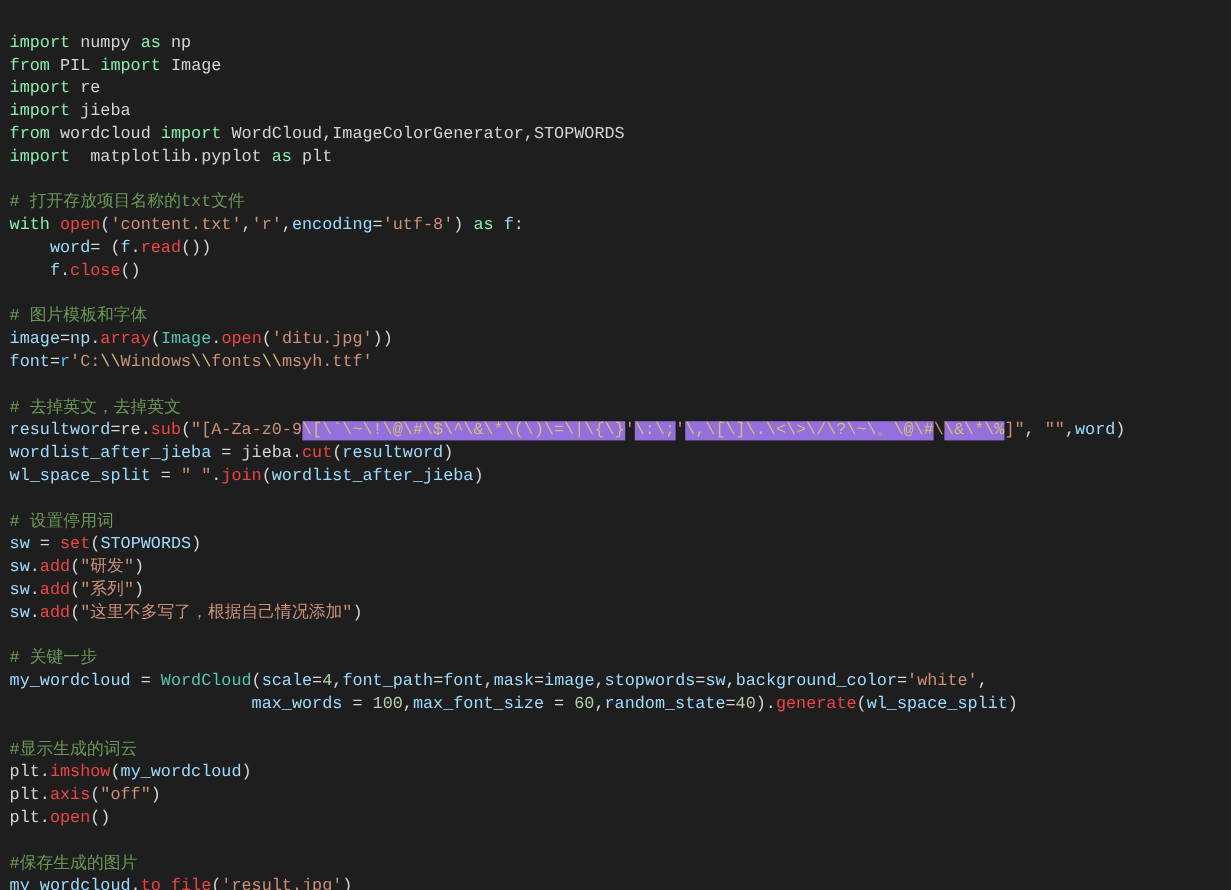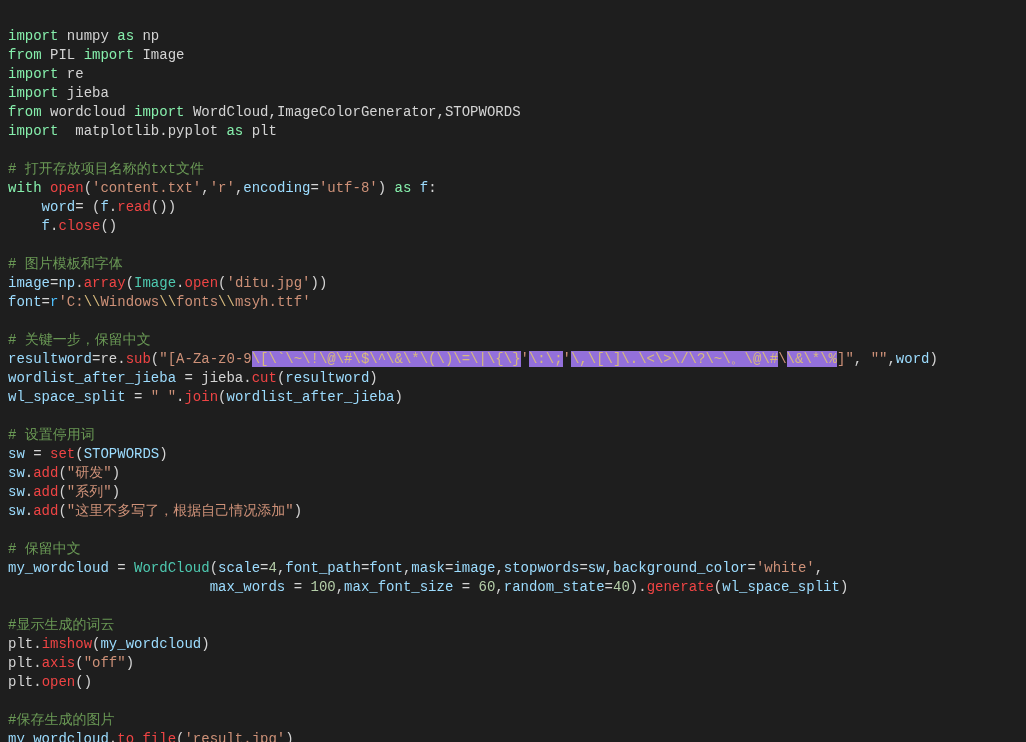--- a/index.html
+++ b/index.html
@@ -38,32 +38,32 @@
 
 <span class="cmt"># 打开存放项目名称的txt文件</span>
 <span><span class="kw">with</span> <span class="fn">open</span>(<span class="str">'content.txt'</span>,<span class="str">'r'</span>,<span class="param">encoding</span>=<span class="str">'utf-8'</span>) <span class="kw">as</span> <span class="var">f</span><span>:</span></span>
 <span><span>    </span><span class="var">word</span><span>=</span><span> (</span><span class="var">f</span><span>.</span><span class="fn">read</span><span>())</span></span>
 <span><span>    </span><span class="var">f</span><span>.</span><span class="fn">close</span><span>()</span></span>
 
 <span class="cmt"># 图片模板和字体</span>
 <span><span class="var">image</span><span>=</span><span class="var">np</span>.<span class="fn">array</span>(<span class="cls">Image</span>.<span class="fn">open</span>(<span class="str">'ditu.jpg'</span>))</span>
 <span><span class="var">font</span><span>=</span><span class="const">r</span><span class="str"><span>'</span><span>C:</span><span style="color:#d7ba7d">\\</span><span>Windows</span><span style="color:#d7ba7d">\\</span><span>fonts</span><span style="color:#d7ba7d">\\</span><span>msyh.ttf</span><span>'</span></span></span>
 
-<span class="cmt"># 关键一步，保留中文</span>
+<span class="cmt"># 去掉英文，去掉英文</span>
 <span><span class="var">resultword</span><span>=</span><span class="plain">re</span>.<span class="fn">sub</span>(<span class="str"><span>"</span><span>[A-Za-z0-9</span></span><span class="esc">\[\`\~\!\@\#\$\^\&amp;\*\(\)\=\|\{\}</span><span class="str">'</span><span class="esc">\:\;</span><span class="str">'</span><span class="esc">\,\[\]\.\&lt;\&gt;\/\?\~\。\@\#</span><span class="str">\</span><span class="esc">\&amp;\*\%</span><span class="str"><span>]</span><span>"</span></span>, <span class="str">""</span>,<span class="var">word</span>)</span>
 <span><span class="var">wordlist_after_jieba</span><span> = </span><span class="plain">jieba</span>.<span class="fn">cut</span>(<span class="var">resultword</span>)</span>
 <span><span class="var">wl_space_split</span><span> = </span><span class="str">" "</span>.<span class="fn">join</span>(<span class="var">wordlist_after_jieba</span>)</span>
 
 <span class="cmt"># 设置停用词</span>
 <span><span class="var">sw</span><span> = </span><span class="fn">set</span>(<span class="var">STOPWORDS</span>)</span>
 <span><span class="var">sw</span>.<span class="fn">add</span>(<span class="str">"研发"</span>)</span>
 <span><span class="var">sw</span>.<span class="fn">add</span>(<span class="str">"系列"</span>)</span>
 <span><span class="var">sw</span>.<span class="fn">add</span>(<span class="str">"这里不多写了，根据自己情况添加"</span>)</span>
 
-<span class="cmt"># 保留中文</span>
+<span class="cmt"># 关键一步</span>
 <span><span class="var">my_wordcloud</span><span> = </span><span class="cls">WordCloud</span>(<span class="param">scale</span>=<span class="num">4</span>,<span class="param">font_path</span>=<span class="var">font</span>,<span class="param">mask</span>=<span class="var">image</span>,<span class="param">stopwords</span>=<span class="var">sw</span>,<span class="param">background_color</span>=<span class="str">'white'</span>,</span>
 <span><span>                        </span><span class="param">max_words</span><span> = </span><span class="num">100</span>,<span class="param">max_font_size</span><span> = </span><span class="num">60</span>,<span class="param">random_state</span>=<span class="num">40</span>).<span class="fn">generate</span>(<span class="var">wl_space_split</span>)</span>
 
 <span class="cmt">#显示生成的词云</span>
 <span><span class="plain">plt</span>.<span class="fn">imshow</span>(<span class="var">my_wordcloud</span>)</span>
 <span><span class="plain">plt</span>.<span class="fn">axis</span>(<span class="str">"off"</span>)</span>
 <span><span class="plain">plt</span>.<span class="fn">open</span>()</span>
 
 <span class="cmt">#保存生成的图片</span>
 <span><span class="var">my_wordcloud</span>.<span class="fn">to_file</span>(<span class="str">'result.jpg'</span>)</span>

